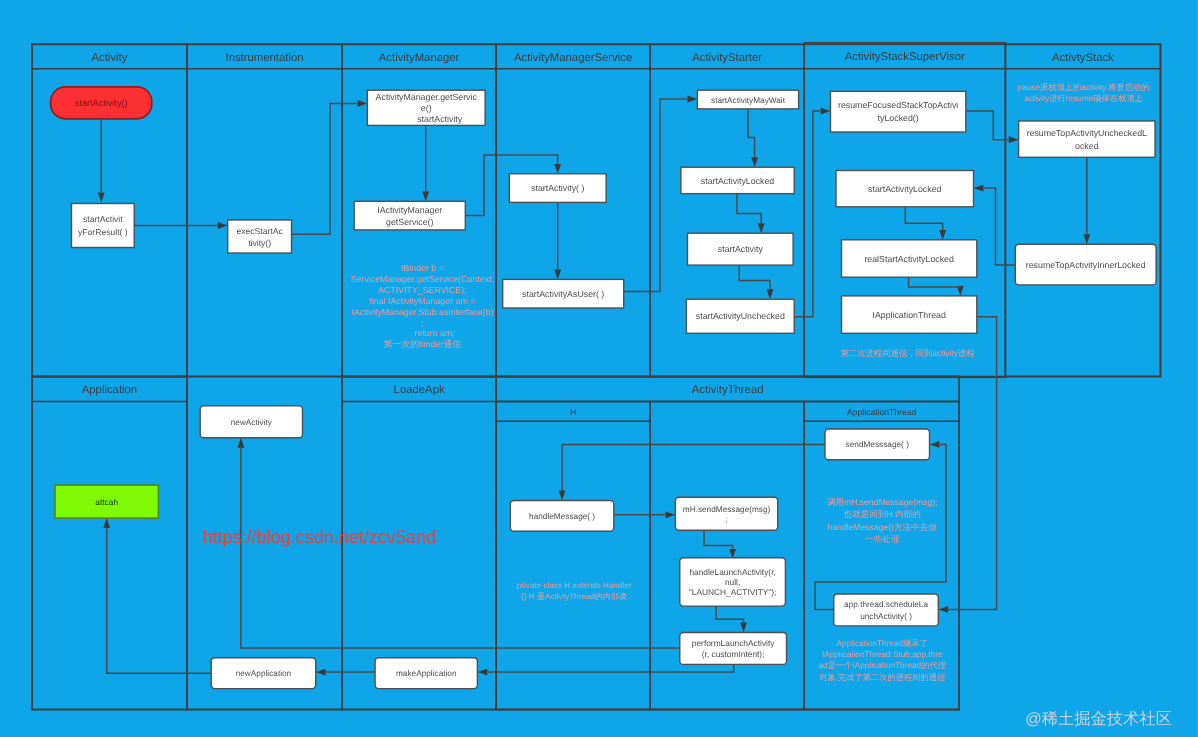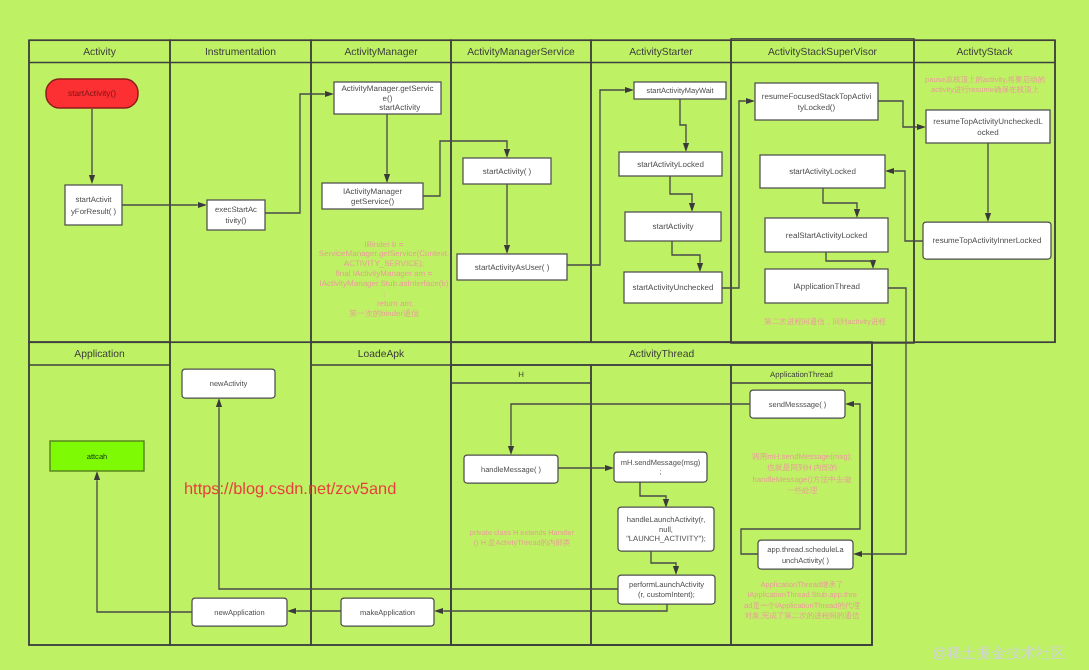--- a/index.html
+++ b/index.html
@@ -1,18 +1,18 @@
 <!DOCTYPE html>
 <html><head>
 <meta charset="utf-8">
 <style>
   html,body{margin:0;padding:0;background:#fff;}
   body{width:1089px;height:670px;overflow:hidden;
        font-family:"Liberation Sans","DejaVu Sans",sans-serif;}
-  #stage{position:relative;width:1089px;height:670px;background:#bef264;}
+  #stage{position:relative;width:1089px;height:670px;background:#0ea5e9;}
   #chart{position:absolute;left:0;top:0;}
   svg text{text-rendering:geometricPrecision;}
   svg text{filter:opacity(1);}
   text{font-family:"Liberation Sans","DejaVu Sans",sans-serif;}
   .lane-label{fill:#3b3b3b;text-anchor:middle;}
 </style>
 </head>
 <body>
 
 <div id="stage">

